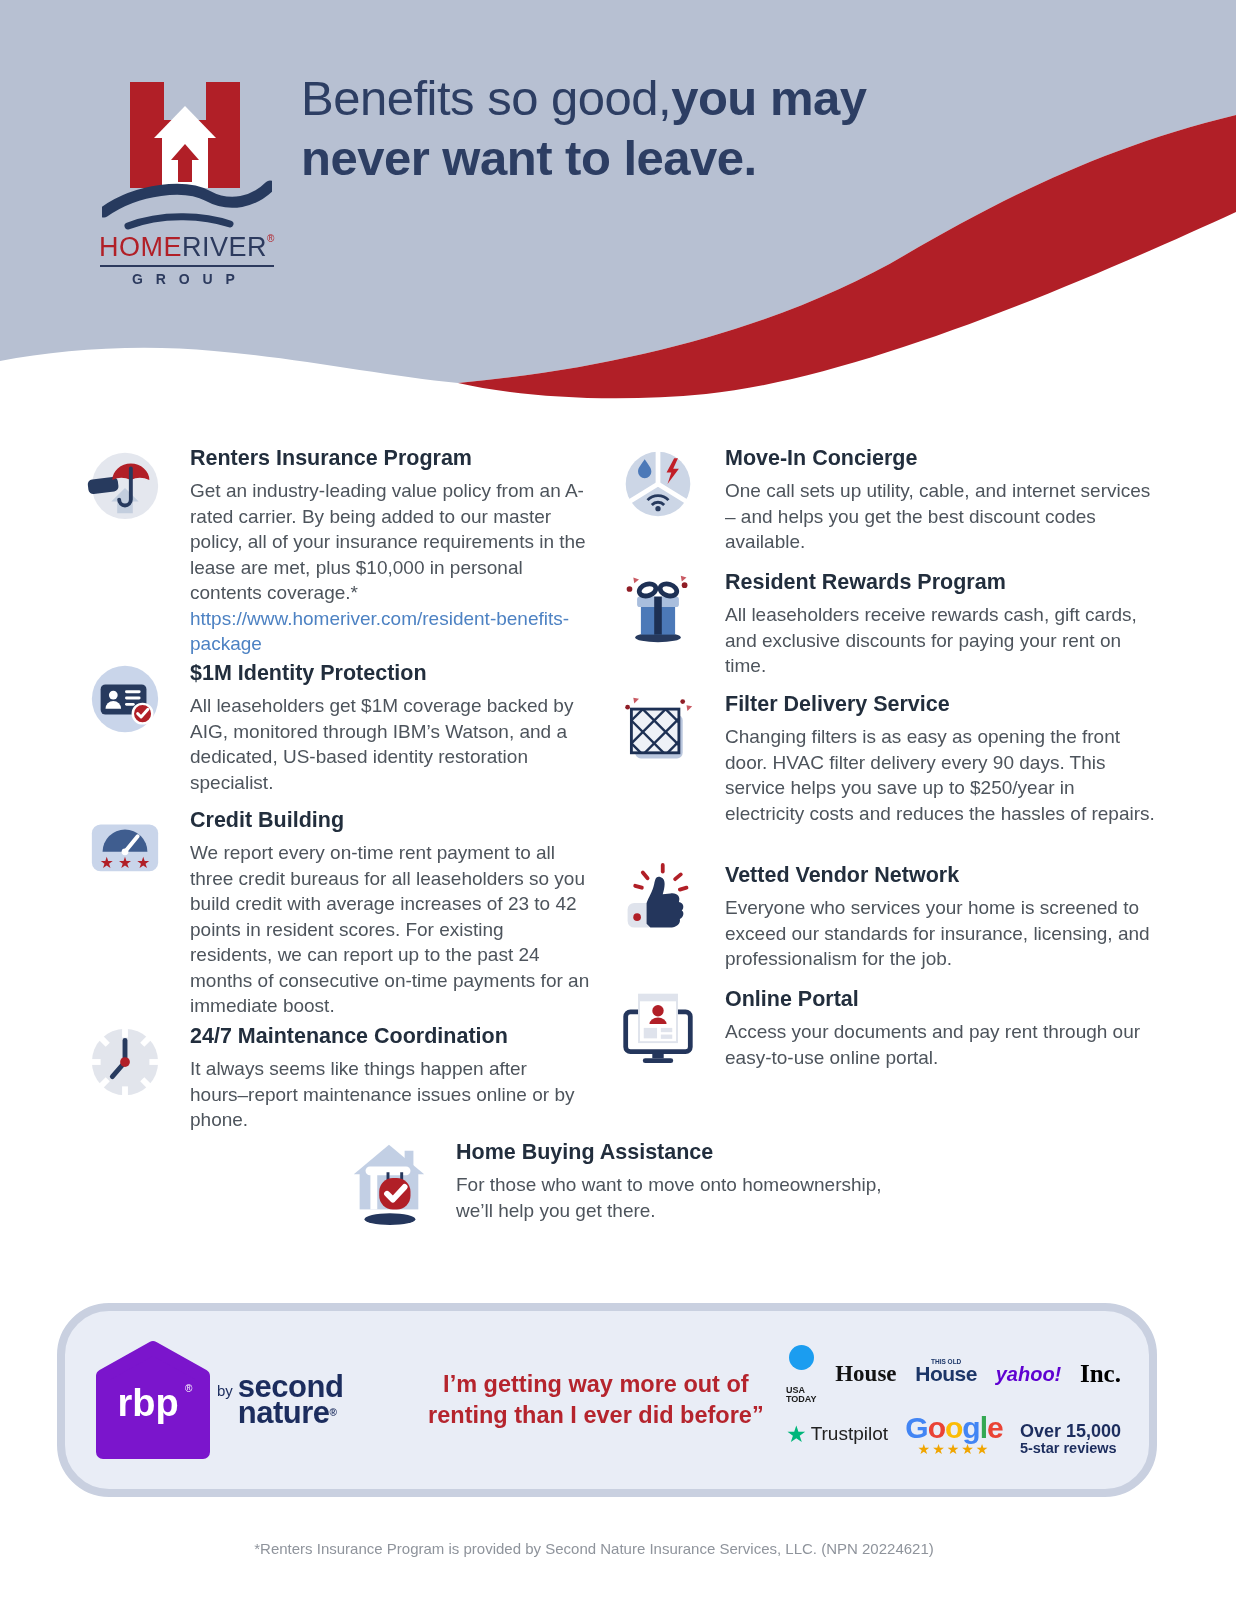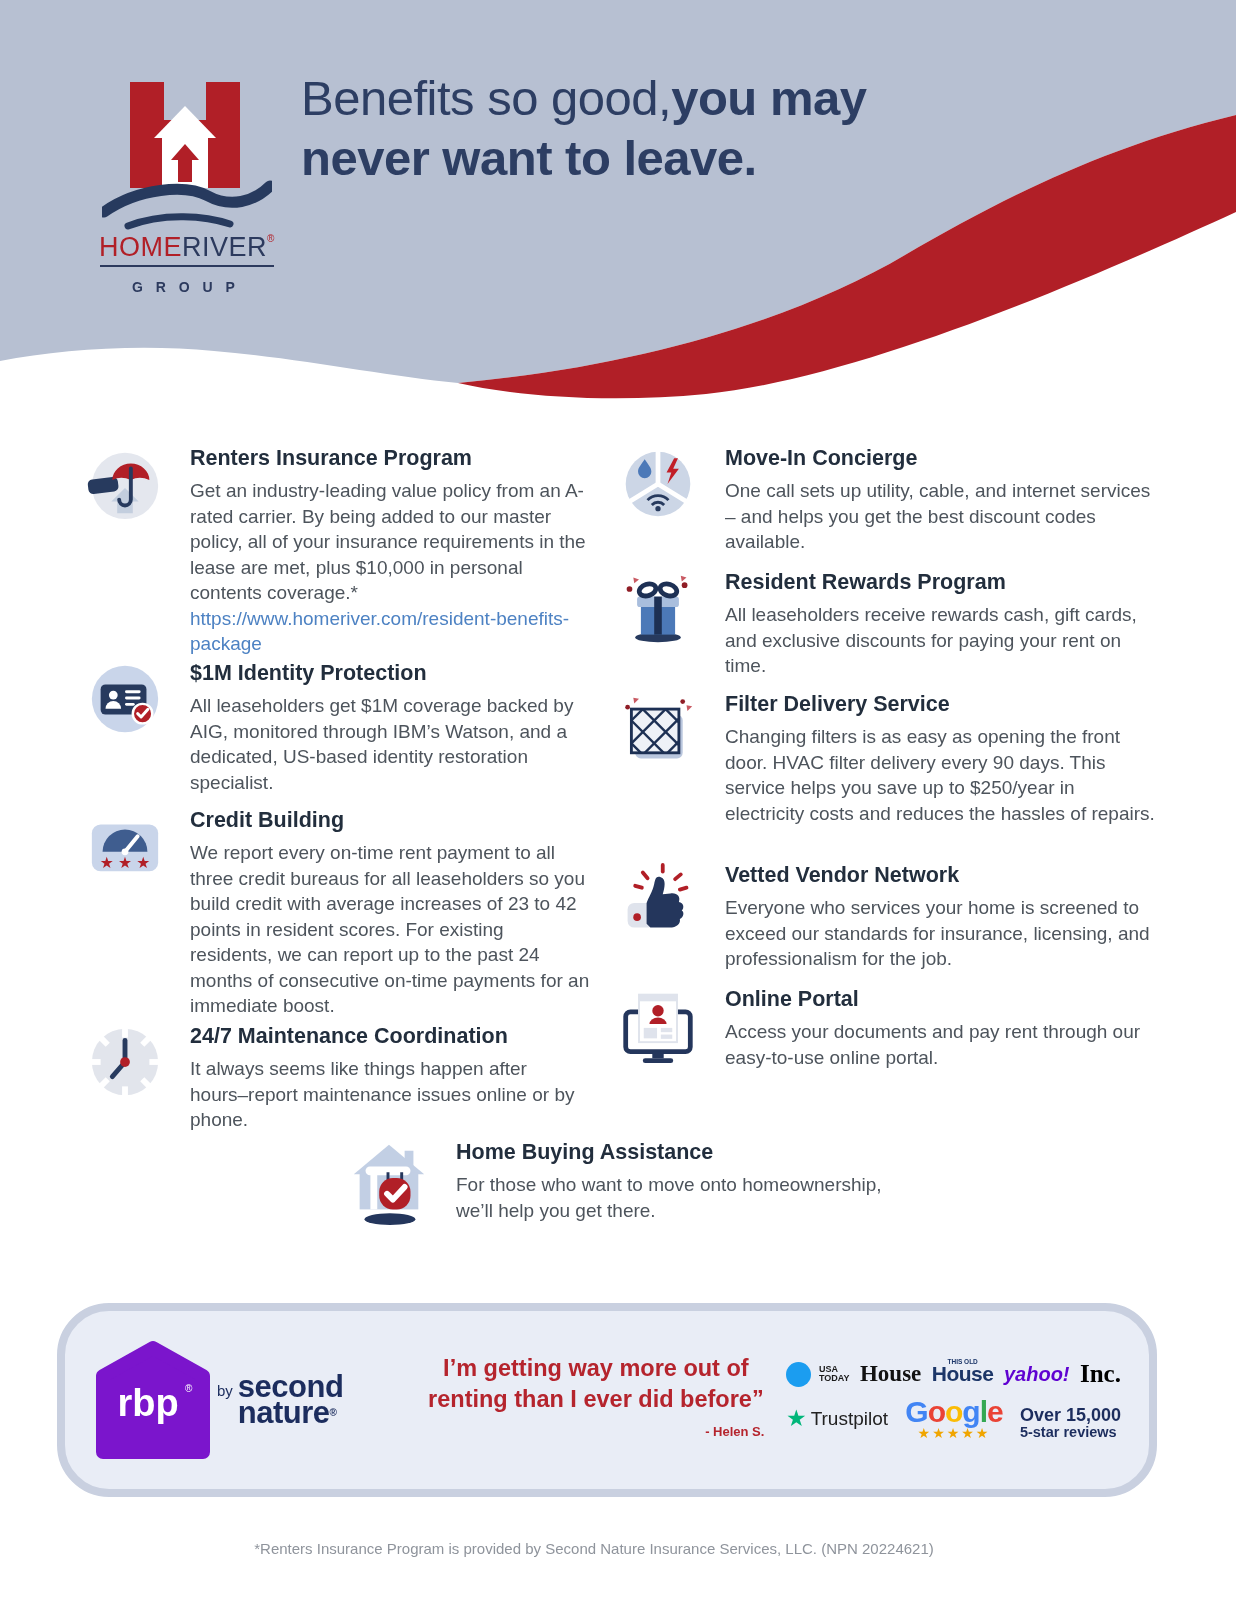--- a/index.html
+++ b/index.html
@@ -6,21 +6,21 @@
   .page{position:relative;width:1236px;height:1600px;background:#ffffff;overflow:hidden;
         font-family:"Liberation Sans",sans-serif;}
   
   .wave{position:absolute;left:0;top:0;width:1236px;height:420px;}
   .logo{position:absolute;left:92px;top:80px;width:190px;text-align:center;}
   .logo-emblem{display:block;margin:0 auto;}
   .logo-text{font-weight:normal;font-size:27px;letter-spacing:0.5px;line-height:1;margin-top:2px;}
   .logo-text .red{color:#b11f27;}
   .logo-text .navy{color:#2c3a5e;}
   .logo-text .reg{font-size:10px;color:#b11f27;vertical-align:top;}
-  .logo-group{margin:4px auto 0;width:174px;border-top:2px solid #2c3a5e;padding-top:12px;
+  .logo-group{margin:4px auto 0;width:174px;border-top:2px solid #2c3a5e;padding-top:4px;
               color:#2c3a5e;font-weight:bold;font-size:14px;letter-spacing:0.92em;text-indent:0.4em;}
   .title{position:absolute;left:301px;top:68px;color:#2d3e63;font-size:49px;line-height:60px;letter-spacing:-0.5px;}
   .title .t-light{font-weight:normal;}
   .title .t-bold{font-weight:bold;}
   .title .t-bold2{font-weight:bold;}
   
   .item{position:absolute;display:flex;}
   .item .ico{flex:0 0 auto;}
   .item .txt h3{margin:2px 0 7px;font-size:21.5px;font-weight:bold;color:#222e3d;}
   .item .txt p{margin:0;font-size:19px;line-height:25.5px;color:#4d545c;}
@@ -36,21 +36,21 @@
   .byline{display:flex;align-items:center;margin-left:4px;}
   .by{font-size:15px;color:#1c2d5e;margin-right:5px;position:relative;top:-10px;}
   .brand{color:#1c2d5e;font-weight:bold;font-size:31px;line-height:26px;letter-spacing:-0.5px;text-align:left;}
   .brand .reg{font-size:10px;vertical-align:top;}
   .quote{margin-left:80px;width:345px;text-align:center;color:#b5242d;font-weight:bold;
          font-size:23.5px;line-height:31px;}
   .quote .attr{display:block;font-size:13px;text-align:right;margin-top:1px;padding-right:4px;}
   .media{margin-left:auto;width:335px;flex:0 0 auto;}
   .media-row1{display:flex;align-items:center;justify-content:space-between;}
   .media-row2{display:flex;align-items:flex-start;margin-top:10px;justify-content:space-between;}
-  .usat{display:flex;align-items:center;gap:8px;}
+  .usat{display:flex;align-items:center;gap:16px;flex-direction:column;}
   .usat-circle{width:25px;height:25px;border-radius:50%;background:#1b9df0;}
   .usat-txt{font-size:9px;font-weight:bold;color:#1a1a1a;line-height:9px;letter-spacing:0;}
   .forbes{font-family:"Liberation Serif",serif;font-weight:bold;font-size:23px;color:#121212;}
   .toh{position:relative;text-align:center;}
   .toh-small{position:absolute;left:50%;top:-4px;transform:translateX(-50%);font-size:6.5px;font-weight:bold;color:#1c3668;white-space:nowrap;}
   .toh-main{font-size:21px;font-weight:bold;color:#1c3668;letter-spacing:-0.5px;}
   .yahoo{font-size:20px;font-weight:bold;color:#5f01d1;font-style:italic;}
   .inc{font-family:"Liberation Serif",serif;font-weight:bold;font-size:25px;color:#000;}
   .trust{display:flex;align-items:center;gap:4px;margin-top:9px;}
   .trust-star{color:#00b67a;font-size:23px;line-height:1;}
@@ -303,21 +303,20 @@
     <div class="byline">
       <span class="by">by</span>
       <div class="brand">
         <div>second</div>
         <div><span>nature</span><span class="reg">®</span></div>
       </div>
     </div>
     <div class="quote">
       <div>I’m getting way more out of</div>
       <div>renting than I ever did before”</div>
-      <span class="attr">- Helen S.</span>
     </div>
     <div class="media">
       <div class="media-row1">
         <div class="usat">
           <div class="usat-circle"></div>
           <div class="usat-txt">
             <div>USA</div>
             <div>TODAY</div>
           </div>
         </div>

